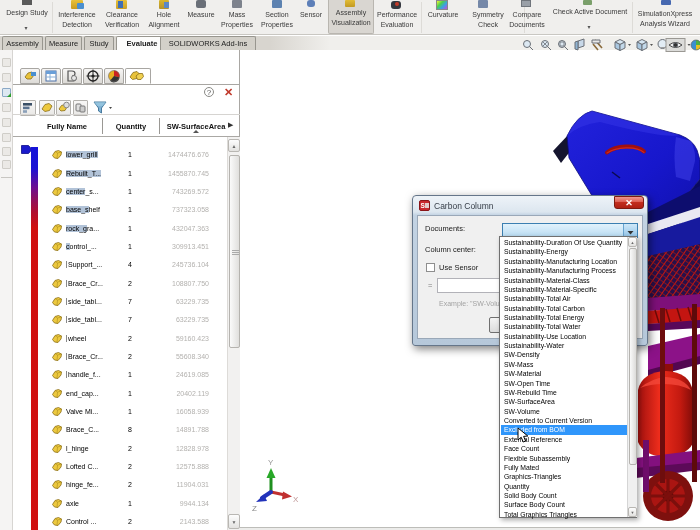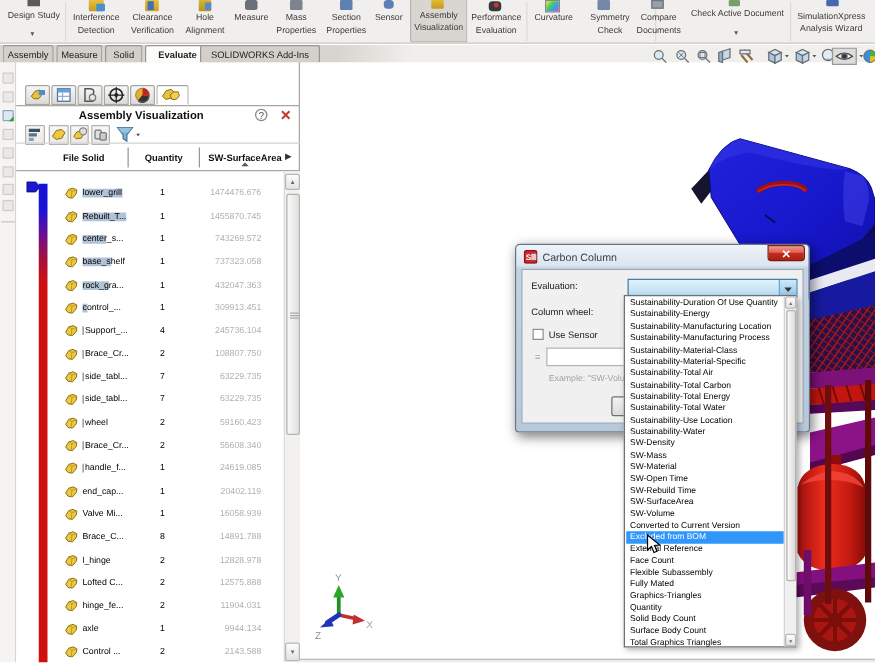--- a/index.html
+++ b/index.html
@@ -106,21 +106,21 @@
     <div class="ricon" style="left:395px;top:2px;width:4px;height:4px;background:#c23a2a;border-radius:2px"></div>
     <div class="ricon" style="left:436px;top:0;width:12px;height:10px;background:linear-gradient(135deg,#f5f533 0%,#4bd04b 35%,#3aa0e8 65%,#d04bd0 100%);border:1px solid #888"></div>
     <div class="ricon" style="left:478px;top:0;width:10px;height:8px;background:#7588a8;border-radius:1px"></div>
     <div class="ricon" style="left:521px;top:0;width:10px;height:7px;background:#9aa0a8;border:1px solid #70757c"></div>
     <div class="ricon" style="left:583px;top:0;width:9px;height:5px;background:#7a9f6a;border-radius:1px"></div>
     <div class="ricon" style="left:661px;top:0;width:10px;height:5px;background:#4668b0;border-radius:1px"></div>
   </div>
   <div id="tabbar" class="abs">
     <div class="tab" style="left:2px; width:41px">Assembly</div>
     <div class="tab" style="left:45px; width:37px">Measure</div>
-    <div class="tab" style="left:84px; width:30px">Solid</div>
+    <div class="tab" style="left:84px; width:30px">Study</div>
     <div class="tab active" style="left:116px; width:52px">Evaluate</div>
     <div class="tab" style="left:160px; width:96px">SOLIDWORKS Add-Ins</div>
   </div>
   <div id="viewport" class="abs">
     <svg style="position:absolute; left:299px; top:10px" width="160" height="470" viewBox="540 60 160 470">
       <defs>
         <linearGradient id="lidg" x1="0" y1="0" x2="1" y2="1">
           <stop offset="0" stop-color="#2222dc"></stop>
             <stop offset="0.55" stop-color="#1717cc"></stop>
             <stop offset="1" stop-color="#1010a8"></stop>
@@ -233,21 +233,20 @@
           <circle cx="9" cy="7" r="5.5" fill="#e8b020"></circle>
           <path d="M9 7 L9 1.5 A5.5 5.5 0 0 1 14.4 8.2 Z" fill="#cc2222"></path>
           <path d="M9 7 L14.4 8.2 A5.5 5.5 0 0 1 5 11.8 Z" fill="#333"></path>
           <circle cx="9" cy="7" r="5.5" fill="none" stroke="#666" stroke-width="0.6"></circle>
         </svg></div>
     <div class="ptab active" style="left:112px; width:26px"><svg width="22" height="14" viewBox="0 0 22 14">
           <path d="M4 8 L7 3.5 L11 2.5 L13.5 5 L11 9.5 L6.5 10.5 Z" fill="#e8c23a" stroke="#8a6d16" stroke-width="0.8"></path>
           <path d="M10 7 L13 4.5 L16.5 4.5 L17.5 7.5 L15 10.5 L11.5 10.5 Z" fill="#f0d050" stroke="#8a6d16" stroke-width="0.8"></path>
         </svg></div>
     <div id="ptabline"></div>
-    <div id="ptitle">Assembly Visualization</div>
     <div style="position:absolute; left:191px; top:37px; width:10px; height:10px; border:1px solid #8a8a86; border-radius:6px; color:#555; font-size:8px; text-align:center; line-height:9px">?</div>
     <div style="position:absolute; left:211px; top:36px; color:#c0392b; font-size:11px; font-weight:bold">✕</div>
     <div class="tbtn" style="left:7px; width:16px"><svg width="14" height="14" viewBox="0 0 14 14">
           <rect x="2" y="2" width="9" height="2.6" fill="#3a4f66"></rect>
           <rect x="2" y="5.6" width="6.5" height="2.6" fill="#5a728f"></rect>
           <rect x="2" y="9.2" width="4" height="2.6" fill="#8aa0b8"></rect>
         </svg></div>
     <div class="tbtn" style="left:26px; width:16px"><svg width="14" height="14" viewBox="0 0 14 14">
           <path d="M2 8 L5 3.5 L9 2.5 L12 5 L9.5 9.5 L5 10.5 Z" fill="#edc93f" stroke="#8a6d16" stroke-width="0.8"></path>
         </svg></div>
@@ -260,21 +259,21 @@
           <rect x="6" y="5" width="5" height="6" rx="1" fill="#ccc" stroke="#777"></rect>
         </svg></div>
     <svg style="position:absolute; left:79px; top:50px" width="20" height="16" viewBox="0 0 20 16">
         <path d="M2 2 L14 2 L9.5 8 L9.5 13 L6.5 11 L6.5 8 Z" fill="#7fb3d5" stroke="#3a6f96" stroke-width="0.9"></path>
         <path d="M2 2 L14 2 L11 6 L5 6 Z" fill="#a8d3e8" opacity="0.5"></path>
         <path d="M17 7 l3 0 l-1.5 2 z" fill="#444"></path>
       </svg>
     <div class="vdiv" style="left:89px"></div>
     <div class="vdiv" style="left:146px"></div>
     <div id="tline2"></div>
-    <div class="hdr" style="left:54px">File Solid</div>
+    <div class="hdr" style="left:54px">Fully Name</div>
     <div class="hdr" style="left:118px">Quantity</div>
     <div class="hdr" style="left:183px">SW-SurfaceArea</div>
     <div style="position:absolute; left:215px; top:71px; font-size:7px; color:#333">▶</div>
     <div style="position:absolute; left:180px; top:80px; width:0; height:0; border-left:3px solid transparent; border-right:3px solid transparent; border-bottom:3px solid #555"></div>
     <div id="hdrline"></div>
     <svg style="position:absolute; left:8px; top:95px" width="12" height="10" viewBox="0 0 12 10">
         <path d="M0.5 0.5 L7.5 0.5 L11 4.5 L7.5 8.5 L0.5 8.5 Z" fill="#1a1acc" stroke="#0d0d8a" stroke-width="0.8"></path>
       </svg>
     <div id="gbar"></div>
     <div class="row" style="top:96.2px">
@@ -547,27 +546,27 @@
   </div>
   <div id="dlg" class="abs">
     <svg style="position:absolute;left:6px;top:4px" width="11" height="11" viewBox="0 0 11 11">
         <rect x="0.5" y="0.5" width="10" height="10" rx="1.5" fill="#c8282f" stroke="#8a1418"></rect>
         <text x="1.5" y="8" font-size="6.5" fill="#fff" font-weight="bold">S</text>
         <rect x="6" y="3" width="4" height="5" fill="#e8e8e8" opacity="0.85"></rect>
       </svg>
     <div id="dlgtitle">Carbon Column</div>
     <div id="dlgx">✕</div>
     <div id="dlgclient">
-      <div class="dlbl" style="left:7px; top:8px">Evaluation:</div>
+      <div class="dlbl" style="left:7px; top:8px">Documents:</div>
       <div id="combo">
           <div id="comboarrow"><svg width="13" height="11" viewBox="0 0 13 11">
               <path d="M3.5 4 L9.5 4 L6.5 7.5 Z" fill="#333"></path>
             </svg></div>
         </div>
-      <div class="dlbl" style="left:7px; top:29px">Column wheel:</div>
+      <div class="dlbl" style="left:7px; top:29px">Column center:</div>
       <div style="position:absolute; left:8px; top:47px; width:9px; height:9px; background:#fff; border:1px solid #8e8e8e"></div>
       <div class="dlbl" style="left:21px; top:47px">Use Sensor</div>
       <div class="dlbl" style="left:10px; top:65px; color:#808080">=</div>
       <div style="position:absolute; left:19px; top:62px; width:170px; height:15px; background:#fff; border:1px solid #b2b2b8"></div>
       <div class="dlbl" style="left:21px; top:84px; color:#a3a3a3; font-size:7px">Example: "SW-Volume"*2</div>
       <div style="position:absolute; left:71px; top:101px; width:52px; height:16px; background:linear-gradient(#f4f4f4,#dcdcdc); border:1px solid #707070; border-radius:2px"></div>
     </div>
   </div>
   <div id="ddl" class="abs">
     <div class="li" style="top:1.0px">Sustainability-Duration Of Use Quantity</div>

